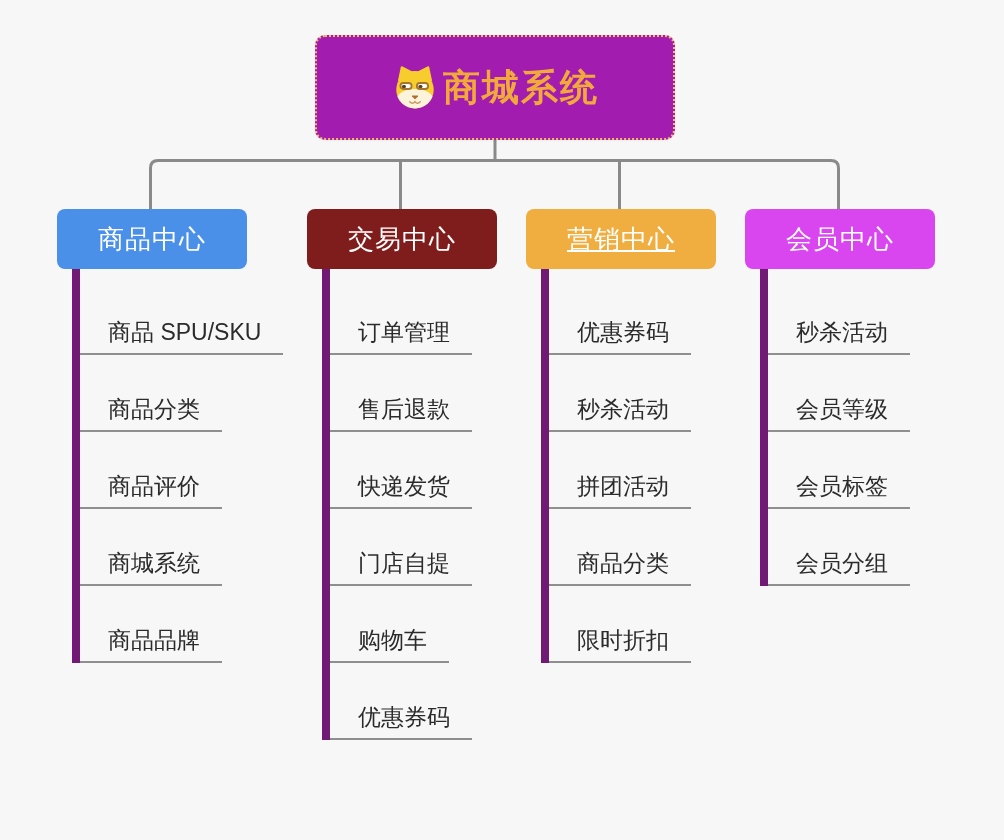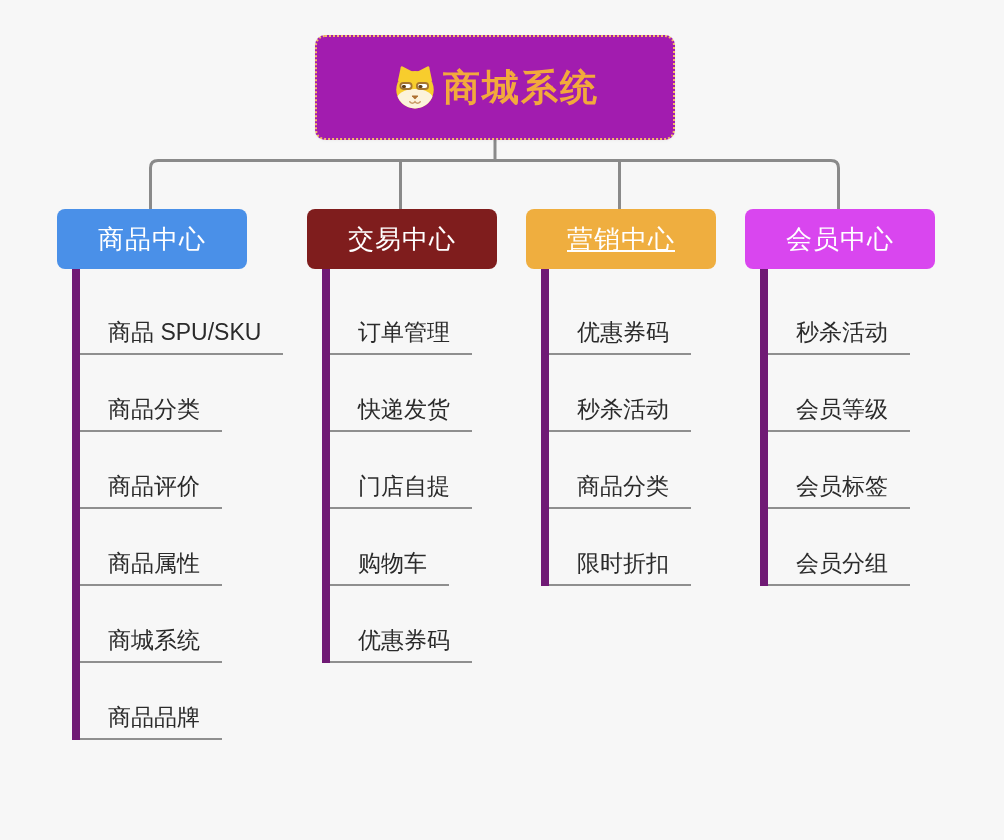--- a/index.html
+++ b/index.html
@@ -99,35 +99,35 @@
           <div class="leaf">
             <span class="leaf-label">商品 SPU/SKU</span>
           </div>
           <div class="leaf">
             <span class="leaf-label">商品分类</span>
           </div>
           <div class="leaf">
             <span class="leaf-label">商品评价</span>
           </div>
           <div class="leaf">
-            <span class="leaf-label">商品属性</span>
-          </div>
-          <div class="leaf">
             <span class="leaf-label">商城系统</span>
           </div>
           <div class="leaf">
             <span class="leaf-label">商品品牌</span>
           </div>
         </div>
       </div>
       <div class="branch" style="left: 307px;">
         <div class="branch-node" style="background: #7f1d1d;">交易中心</div>
         <div class="leaves">
           <div class="leaf">
             <span class="leaf-label">订单管理</span>
+          </div>
+          <div class="leaf">
+            <span class="leaf-label">售后退款</span>
           </div>
           <div class="leaf">
             <span class="leaf-label">快递发货</span>
           </div>
           <div class="leaf">
             <span class="leaf-label">门店自提</span>
           </div>
           <div class="leaf">
             <span class="leaf-label">购物车</span>
           </div>
@@ -137,20 +137,23 @@
         </div>
       </div>
       <div class="branch" style="left: 526px;">
         <div class="branch-node" style="background: rgb(239, 174, 63); text-decoration: underline;">营销中心</div>
         <div class="leaves">
           <div class="leaf">
             <span class="leaf-label">优惠券码</span>
           </div>
           <div class="leaf">
             <span class="leaf-label">秒杀活动</span>
+          </div>
+          <div class="leaf">
+            <span class="leaf-label">拼团活动</span>
           </div>
           <div class="leaf">
             <span class="leaf-label">商品分类</span>
           </div>
           <div class="leaf">
             <span class="leaf-label">限时折扣</span>
           </div>
         </div>
       </div>
       <div class="branch" style="left: 745px;">

